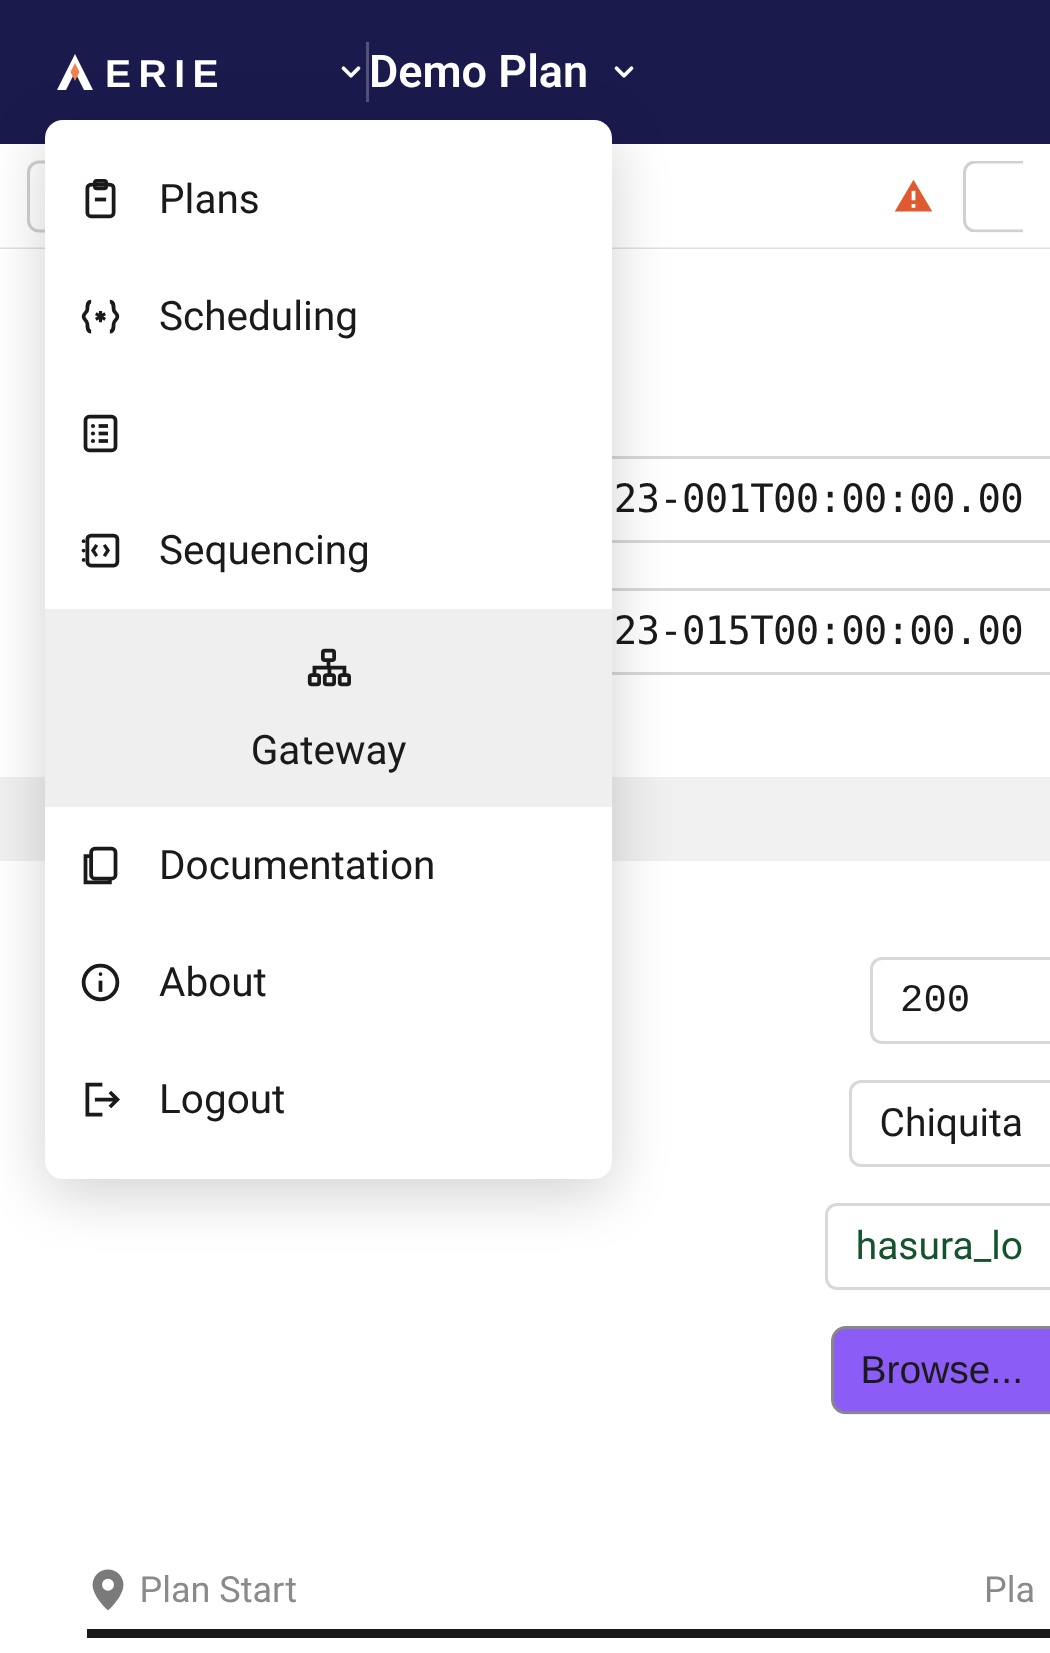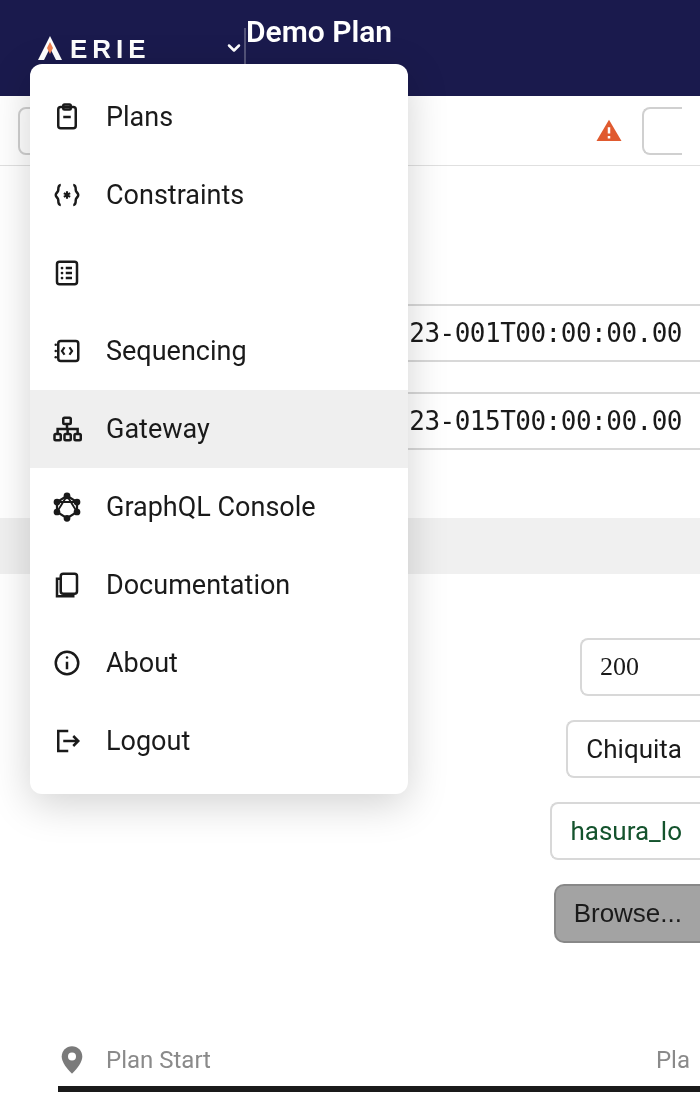--- a/index.html
+++ b/index.html
@@ -30,21 +30,20 @@
     background: rgba(255,255,255,0.25);
   }
   .plan-selector {
     display: flex;
     align-items: center;
     gap: 14px;
     color: #fff;
     font-size: 30px;
     font-weight: 600;
     cursor: pointer;
-    flex-direction: column;
   }
   .chevron-down {
     width: 20px;
     height: 20px;
   }
   .toolbar {
     height: 70px;
     border-bottom: 1px solid #e0e0e0;
     display: flex;
     align-items: center;
@@ -98,21 +97,21 @@
     border-top-right-radius: 0;
     border-bottom-right-radius: 0;
   }
   .field-box.muted { color: #14532d; }
   .field-box.mono-ts { letter-spacing: -0.5px; }
   .browse-btn {
     border: 2px solid #888;
     border-radius: 10px;
     padding: 12px 18px;
     font-size: 26px;
-    background: #a3a3a3;
+    background: #8b5cf6;
     color: #1a1a1a;
     cursor: pointer;
     border-right: none;
     border-top-right-radius: 0;
     border-bottom-right-radius: 0;
   }
   .gray-band {
     background: #f0f0f0;
     height: 56px;
     width: 100%;
@@ -130,49 +129,50 @@
     align-items: center;
     justify-content: space-between;
     font-size: 24px;
     color: #8a8a8a;
     padding-right: 10px;
     margin-bottom: 10px;
   }
   .timeline-start {
     display: flex;
     align-items: center;
-    gap: 20px;
+    gap: 7px;
   }
   .timeline-bar {
     height: 6px;
     background: #1a1a1a;
     margin-right: 0;
   }
   .menu {
     position: absolute;
-    top: 64px;
+    top: 80px;
     left: 30px;
     width: 378px;
     background: #fff;
     border-radius: 12px;
     box-shadow: 0 10px 40px rgba(0,0,0,0.18);
     padding: 14px 0;
     z-index: 100;
   }
   .menu-item {
     display: flex;
     align-items: center;
     gap: 22px;
     padding: 22px 20px;
     font-size: 27px;
     color: #1a1a1a;
     cursor: pointer;
   }
   .menu-item.hover {
     background: #efefef;
+    flex-direction: column;
   }
   .menu-icon {
     width: 34px;
     height: 34px;
     display: flex;
     align-items: center;
     justify-content: center;
     flex-shrink: 0;
   }
   svg { display: block; }
@@ -222,21 +222,21 @@
       <div class="field-box mono-ts">2023-001T00:00:00.00</div>
     </div>
   <div style="height:14px"></div>
   <div class="field-row">
       <div class="field-box mono-ts">2023-015T00:00:00.00</div>
     </div>
   <div style="height:40px"></div>
   <div class="gray-band"></div>
   <div style="height:30px"></div>
   <div class="field-row">
-      <div class="field-box" style="font-family:Liberation Serif, serif">200</div>
+      <div class="field-box" style="font-family:Liberation Mono, monospace">200</div>
     </div>
   <div style="height:8px"></div>
   <div class="field-row">
       <div class="field-box" style="font-family:inherit">Chiquita</div>
     </div>
   <div style="height:8px"></div>
   <div class="field-row">
       <div class="field-box muted" style="font-family:inherit">hasura_lo</div>
     </div>
   <div style="height:8px"></div>
@@ -273,21 +273,21 @@
     <span>Plans</span>
   </div>
   <div class="menu-item">
     <span class="menu-icon">
       <svg width="30" height="30" viewBox="0 0 24 24" fill="none" stroke="#1a1a1a" stroke-width="2">
           <path d="M7 4 C5 4 5 6 5 8 C5 10 3 10 3 12 C3 14 5 14 5 16 C5 18 5 20 7 20"></path>
           <path d="M17 4 C19 4 19 6 19 8 C19 10 21 10 21 12 C21 14 19 14 19 16 C19 18 19 20 17 20"></path>
           <path d="M12 9 L12 15 M9.5 10.5 L14.5 13.5 M14.5 10.5 L9.5 13.5" stroke-width="1.7"></path>
         </svg>
     </span>
-    <span>Constraints</span>
+    <span>Scheduling</span>
   </div>
   <div class="menu-item">
     <span class="menu-icon">
       <svg width="30" height="30" viewBox="0 0 24 24" fill="none" stroke="#1a1a1a" stroke-width="2">
           <rect x="4" y="3" width="16" height="18" rx="2"></rect>
           <line x1="8" y1="8" x2="8" y2="8" stroke-linecap="round" stroke-width="2.2"></line>
           <line x1="11" y1="8" x2="16" y2="8"></line>
           <line x1="8" y1="12" x2="8" y2="12" stroke-linecap="round" stroke-width="2.2"></line>
           <line x1="11" y1="12" x2="16" y2="12"></line>
           <line x1="8" y1="16" x2="8" y2="16" stroke-linecap="round" stroke-width="2.2"></line>
@@ -314,35 +314,20 @@
           <rect x="2" y="16" width="5" height="5" rx="1"></rect>
           <rect x="10" y="16" width="5" height="5" rx="1"></rect>
           <rect x="18" y="16" width="5" height="5" rx="1"></rect>
           <path d="M12 8 L12 12 M4.5 16 L4.5 12 L20.5 12 L20.5 16 M12.5 12 L12.5 16"></path>
         </svg>
     </span>
     <span>Gateway</span>
   </div>
   <div class="menu-item">
     <span class="menu-icon">
-      <svg width="30" height="30" viewBox="0 0 24 24" fill="none" stroke="#1a1a1a" stroke-width="1.8">
-          <polygon points="12,3 20,8 20,16 12,21 4,16 4,8"></polygon>
-          <path d="M12 3 L4 16 M12 3 L20 16 M4 8 L20 8" stroke-width="1.5"></path>
-          <circle cx="12" cy="3" r="1.8" fill="#1a1a1a"></circle>
-          <circle cx="20" cy="8" r="1.8" fill="#1a1a1a"></circle>
-          <circle cx="20" cy="16" r="1.8" fill="#1a1a1a"></circle>
-          <circle cx="12" cy="21" r="1.8" fill="#1a1a1a"></circle>
-          <circle cx="4" cy="16" r="1.8" fill="#1a1a1a"></circle>
-          <circle cx="4" cy="8" r="1.8" fill="#1a1a1a"></circle>
-        </svg>
-    </span>
-    <span>GraphQL Console</span>
-  </div>
-  <div class="menu-item">
-    <span class="menu-icon">
       <svg width="30" height="30" viewBox="0 0 24 24" fill="none" stroke="#1a1a1a" stroke-width="2">
           <rect x="7" y="3" width="13" height="16" rx="2"></rect>
           <path d="M7 7 L4 7 L4 21 L17 21 L17 19"></path>
         </svg>
     </span>
     <span>Documentation</span>
   </div>
   <div class="menu-item">
     <span class="menu-icon">
       <svg width="30" height="30" viewBox="0 0 24 24" fill="none" stroke="#1a1a1a" stroke-width="2">

